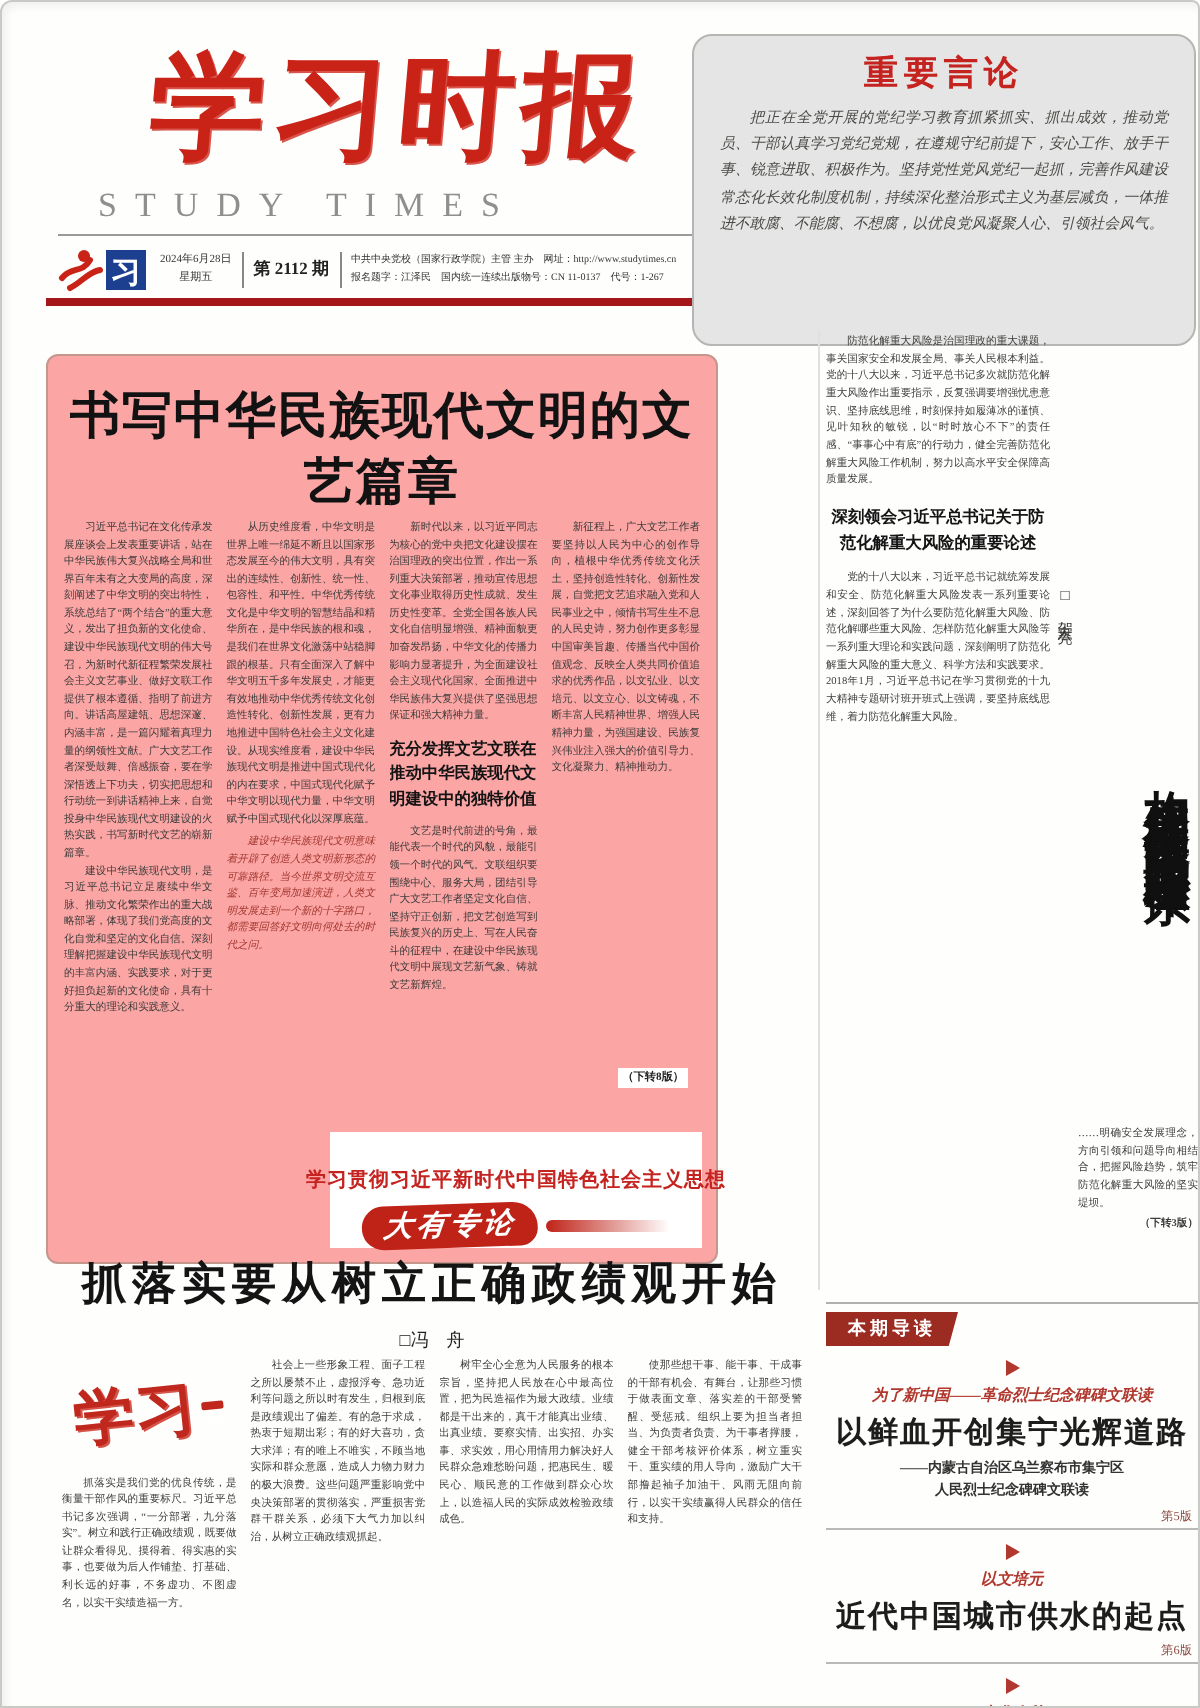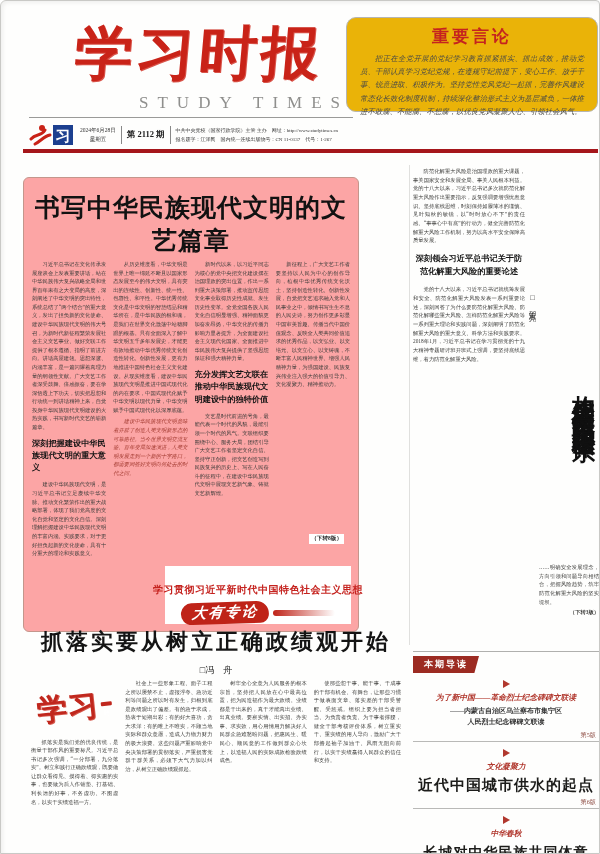--- a/index.html
+++ b/index.html
@@ -11,39 +11,39 @@
     box-shadow:inset 2px 2px 4px rgba(0,0,0,0.06);
   }
   
   .masthead-title {
     position:absolute; left:48px; top:14px; width:300px; text-align:center;
     font-size:58px; font-weight:900; color:#c92318; letter-spacing:4px;
     transform:skewX(-5deg); font-family:"Liberation Serif","DejaVu Serif",serif;
     text-shadow:1px 1px 0 #d9544a;
   }
   .masthead-sub {
-    position:absolute; left:48px; top:92px; width:300px; text-align:right;
+    position:absolute; left:48px; top:92px; width:300px; text-align:left;
     font-size:17px; letter-spacing:9px; color:#8f8f8d;
   }
   .masthead-line { position:absolute; left:28px; top:116px; width:324px; height:1px; background:#9a9a98; }
   .info-row {
     position:absolute; left:28px; top:121px; width:326px; height:26px;
     display:flex; align-items:center; gap:5px;
   }
   .info-logo { flex:0 0 auto; width:46px; height:24px; }
   .info-date { text-align:center; font-size:5.5px; line-height:1.7; color:#333; white-space:nowrap; }
   .info-div { width:1px; height:18px; background:#888; }
   .info-issue { font-size:8.5px; font-weight:bold; color:#222; white-space:nowrap; }
   .info-pub { font-size:5px; line-height:1.9; color:#333; white-space:nowrap; }
   .red-rule { position:absolute; left:22px; top:148px; width:575px; height:4px; background:#a5161b; }
   
   .remarks {
-    position:absolute; left:345px; top:16px; width:252px; height:95px;
+    position:absolute; left:345px; top:16px; width:252px; height:156px;
     border:1px solid #b5b5b3; border-radius:10px; padding:7px 13px 6px;
-    background:#eab308;
+    background:#e5e5e5;
   }
   .remarks-title {
     text-align:center; font-size:17px; font-weight:800; color:#c5231f;
     letter-spacing:3px; font-family:"Liberation Sans","DejaVu Sans",sans-serif;
   }
   .remarks-body {
     margin-top:4px; font-size:7.4px; line-height:1.78; color:#4a4a46;
     text-align:justify; text-indent:2em; font-style:italic;
   }
   
@@ -177,21 +177,20 @@
   <div class="remarks">
     <div class="remarks-title">重要言论</div>
     <div class="remarks-body">把正在全党开展的党纪学习教育抓紧抓实、抓出成效，推动党员、干部认真学习党纪党规，在遵规守纪前提下，安心工作、放手干事、锐意进取、积极作为。坚持党性党风党纪一起抓，完善作风建设常态化长效化制度机制，持续深化整治形式主义为基层减负，一体推进不敢腐、不能腐、不想腐，以优良党风凝聚人心、引领社会风气。</div>
   </div>
 
   <div class="main-box">
     <div class="main-title">书写中华民族现代文明的文艺篇章</div>
     <div class="main-body">
       <div class="col">
         <p>习近平总书记在文化传承发展座谈会上发表重要讲话，站在中华民族伟大复兴战略全局和世界百年未有之大变局的高度，深刻阐述了中华文明的突出特性，系统总结了“两个结合”的重大意义，发出了担负新的文化使命、建设中华民族现代文明的伟大号召，为新时代新征程繁荣发展社会主义文艺事业、做好文联工作提供了根本遵循、指明了前进方向。讲话高屋建瓴、思想深邃、内涵丰富，是一篇闪耀着真理力量的纲领性文献。广大文艺工作者深受鼓舞、倍感振奋，要在学深悟透上下功夫，切实把思想和行动统一到讲话精神上来，自觉投身中华民族现代文明建设的火热实践，书写新时代文艺的崭新篇章。</p>
-        <div class="subhead">深刻把握建设中华民族现代文明的重大意义</div>
         <p>建设中华民族现代文明，是习近平总书记立足赓续中华文脉、推动文化繁荣作出的重大战略部署，体现了我们党高度的文化自觉和坚定的文化自信。深刻理解把握建设中华民族现代文明的丰富内涵、实践要求，对于更好担负起新的文化使命，具有十分重大的理论和实践意义。</p>
       </div>
       <div class="col">
         <p>从历史维度看，中华文明是世界上唯一绵延不断且以国家形态发展至今的伟大文明，具有突出的连续性、创新性、统一性、包容性、和平性。中华优秀传统文化是中华文明的智慧结晶和精华所在，是中华民族的根和魂，是我们在世界文化激荡中站稳脚跟的根基。只有全面深入了解中华文明五千多年发展史，才能更有效地推动中华优秀传统文化创造性转化、创新性发展，更有力地推进中国特色社会主义文化建设。从现实维度看，建设中华民族现代文明是推进中国式现代化的内在要求，中国式现代化赋予中华文明以现代力量，中华文明赋予中国式现代化以深厚底蕴。</p>
         <p class="highlight">建设中华民族现代文明意味着开辟了创造人类文明新形态的可靠路径。当今世界文明交流互鉴、百年变局加速演进，人类文明发展走到一个新的十字路口，都需要回答好文明向何处去的时代之问。</p>
       </div>
       <div class="col">
         <p>新时代以来，以习近平同志为核心的党中央把文化建设摆在治国理政的突出位置，作出一系列重大决策部署，推动宣传思想文化事业取得历史性成就、发生历史性变革。全党全国各族人民文化自信明显增强、精神面貌更加奋发昂扬，中华文化的传播力影响力显著提升，为全面建设社会主义现代化国家、全面推进中华民族伟大复兴提供了坚强思想保证和强大精神力量。</p>
         <div class="subhead">充分发挥文艺文联在推动中华民族现代文明建设中的独特价值</div>
         <p>文艺是时代前进的号角，最能代表一个时代的风貌，最能引领一个时代的风气。文联组织要围绕中心、服务大局，团结引导广大文艺工作者坚定文化自信、坚持守正创新，把文艺创造写到民族复兴的历史上、写在人民奋斗的征程中，在建设中华民族现代文明中展现文艺新气象、铸就文艺新辉煌。</p>
@@ -248,30 +247,31 @@
   </div>
 
   <div class="digest">
     <div class="digest-tab">本期导读</div>
 
     <div class="d-item">
       <div class="d-label">
         <span class="d-marker"></span>
         <span>为了新中国——革命烈士纪念碑碑文联读</span>
       </div>
+      <div class="d-headline h1a">以鲜血开创集宁光辉道路</div>
       <div class="d-sub maybe">——内蒙古自治区乌兰察布市集宁区
 人民烈士纪念碑碑文联读</div>
       <div class="d-pageref">第5版</div>
       <div class="d-hr"></div>
     </div>
 
     <div class="d-item">
       <div class="d-label">
         <span class="d-marker"></span>
-        <span>文化凝聚力</span>
+        <span>以文培元</span>
       </div>
       <div class="d-headline h2a">近代中国城市供水的起点</div>
       <div class="d-pageref">第6版</div>
       <div class="d-hr"></div>
     </div>
 
     <div class="d-item">
       <div class="d-label">
         <span class="d-marker"></span>
         <span>中华春秋</span>

